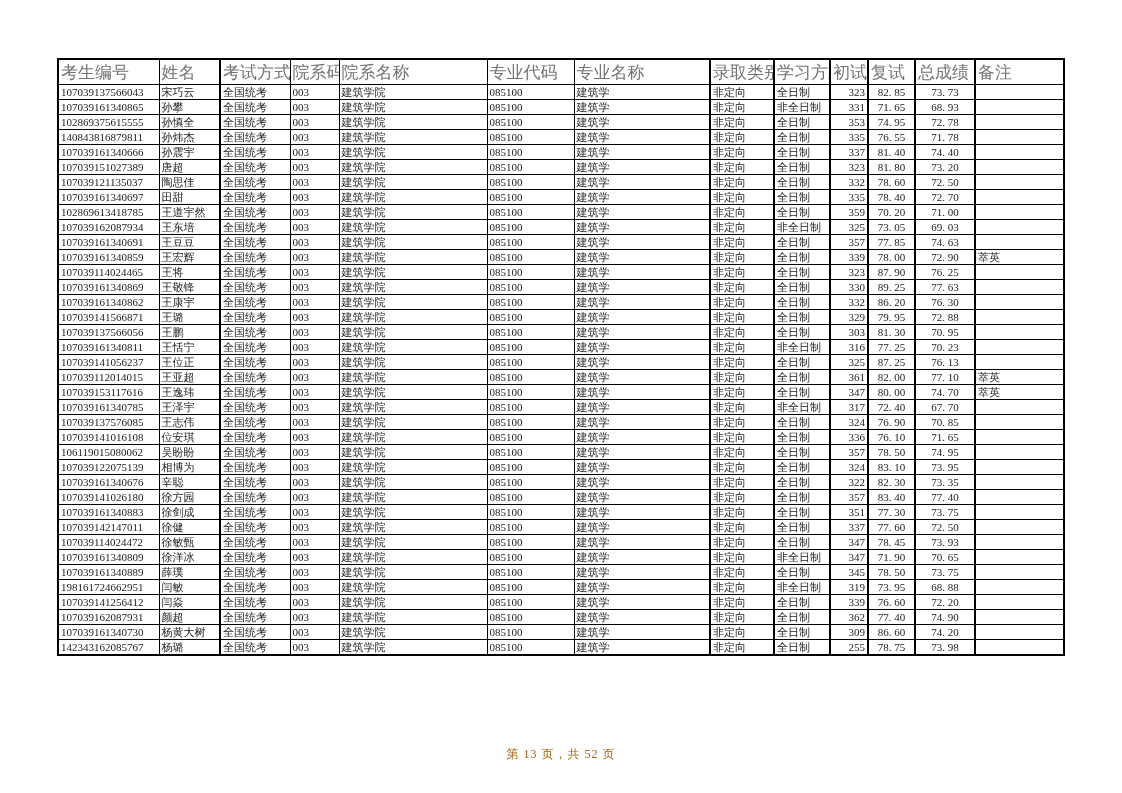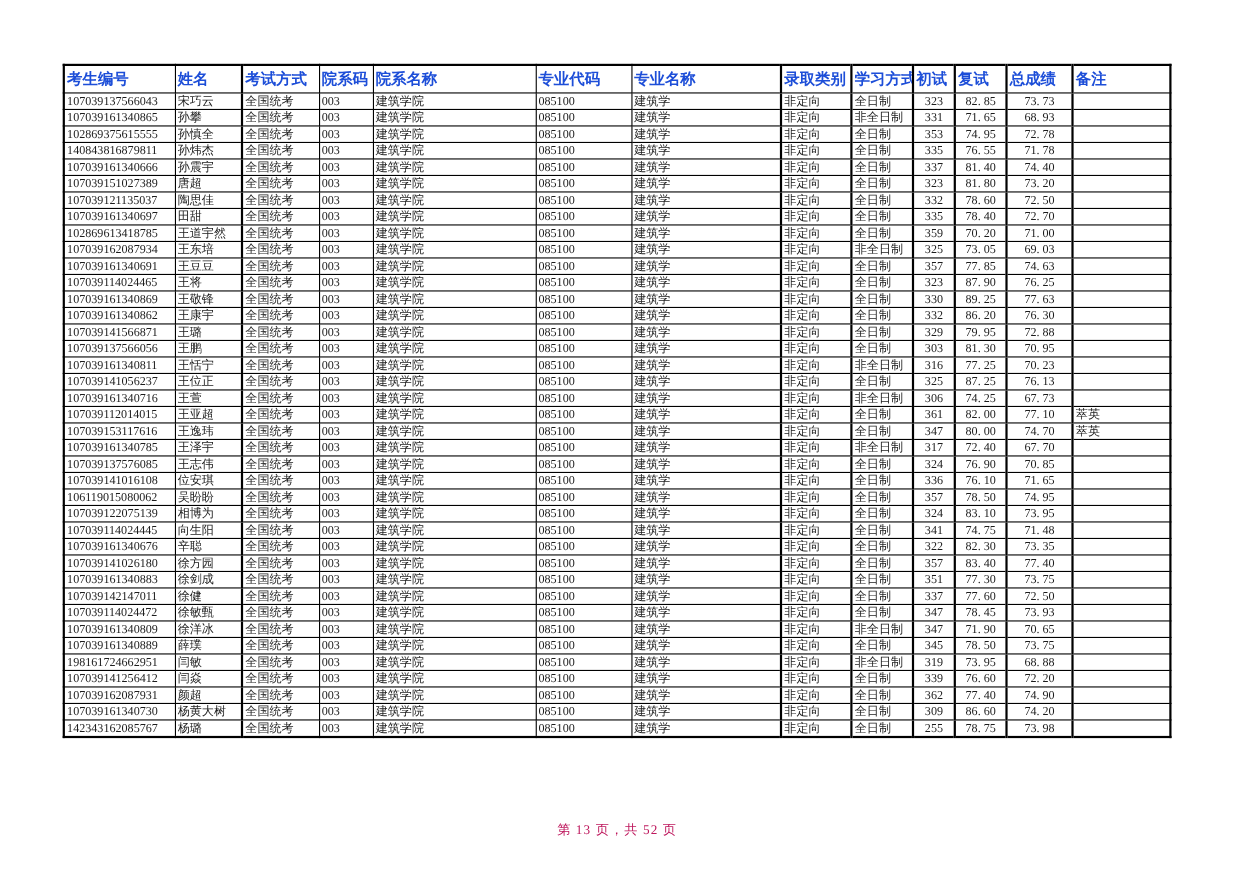--- a/index.html
+++ b/index.html
@@ -30,44 +30,44 @@
     overflow: hidden;
     white-space: nowrap;
     padding: 0 2px;
     font-size: 11px;
     line-height: 13px;
     text-align: left;
     vertical-align: middle;
   }
   table.results thead th {
     height: 24px;
-    font-size: 14px;
-    font-weight: bold;
-    color: #1d4ed8;
+    font-size: 17px;
+    font-weight: normal;
+    color: #737373;
   }
   table.results tbody td {
     height: 14px;
   }
   
   table.results th:nth-child(3), table.results td:nth-child(3),
   table.results th:nth-child(n+8), table.results td:nth-child(n+8) {
     border-left-width: 2px;
   }
   
-  table.results tbody td:nth-child(10) { text-align: center; }
+  table.results tbody td:nth-child(10) { text-align: right; }
   table.results tbody td:nth-child(11),
   table.results tbody td:nth-child(12) { text-align: center; }
   .footer {
     position: absolute;
     left: 0;
     top: 746px;
     width: 100%;
     text-align: center;
     font-size: 12px;
-    color: #be185d;
+    color: #a16207;
     letter-spacing: 1px;
   }
 </style>
 </head>
 <body>
 
 <div class="page">
   <table class="results">
     <colgroup>
       <col style="width:101px">
@@ -261,20 +261,35 @@
           <td>085100</td>
           <td>建筑学</td>
           <td>非定向</td>
           <td>全日制</td>
           <td>357</td>
           <td>77. 85</td>
           <td>74. 63</td>
           <td></td>
         </tr>
         <tr>
+          <td>107039161340859</td>
+          <td>王宏辉</td>
+          <td>全国统考</td>
+          <td>003</td>
+          <td>建筑学院</td>
+          <td>085100</td>
+          <td>建筑学</td>
+          <td>非定向</td>
+          <td>全日制</td>
+          <td>339</td>
+          <td>78. 00</td>
+          <td>72. 90</td>
+          <td>萃英</td>
+        </tr>
+        <tr>
           <td>107039114024465</td>
           <td>王将</td>
           <td>全国统考</td>
           <td>003</td>
           <td>建筑学院</td>
           <td>085100</td>
           <td>建筑学</td>
           <td>非定向</td>
           <td>全日制</td>
           <td>323</td>
@@ -366,35 +381,20 @@
           <td>085100</td>
           <td>建筑学</td>
           <td>非定向</td>
           <td>全日制</td>
           <td>325</td>
           <td>87. 25</td>
           <td>76. 13</td>
           <td></td>
         </tr>
         <tr>
-          <td>107039161340716</td>
-          <td>王萱</td>
-          <td>全国统考</td>
-          <td>003</td>
-          <td>建筑学院</td>
-          <td>085100</td>
-          <td>建筑学</td>
-          <td>非定向</td>
-          <td>非全日制</td>
-          <td>306</td>
-          <td>74. 25</td>
-          <td>67. 73</td>
-          <td></td>
-        </tr>
-        <tr>
           <td>107039112014015</td>
           <td>王亚超</td>
           <td>全国统考</td>
           <td>003</td>
           <td>建筑学院</td>
           <td>085100</td>
           <td>建筑学</td>
           <td>非定向</td>
           <td>全日制</td>
           <td>361</td>
@@ -483,35 +483,20 @@
           <td>全国统考</td>
           <td>003</td>
           <td>建筑学院</td>
           <td>085100</td>
           <td>建筑学</td>
           <td>非定向</td>
           <td>全日制</td>
           <td>324</td>
           <td>83. 10</td>
           <td>73. 95</td>
-          <td></td>
-        </tr>
-        <tr>
-          <td>107039114024445</td>
-          <td>向生阳</td>
-          <td>全国统考</td>
-          <td>003</td>
-          <td>建筑学院</td>
-          <td>085100</td>
-          <td>建筑学</td>
-          <td>非定向</td>
-          <td>全日制</td>
-          <td>341</td>
-          <td>74. 75</td>
-          <td>71. 48</td>
           <td></td>
         </tr>
         <tr>
           <td>107039161340676</td>
           <td>辛聪</td>
           <td>全国统考</td>
           <td>003</td>
           <td>建筑学院</td>
           <td>085100</td>
           <td>建筑学</td>

